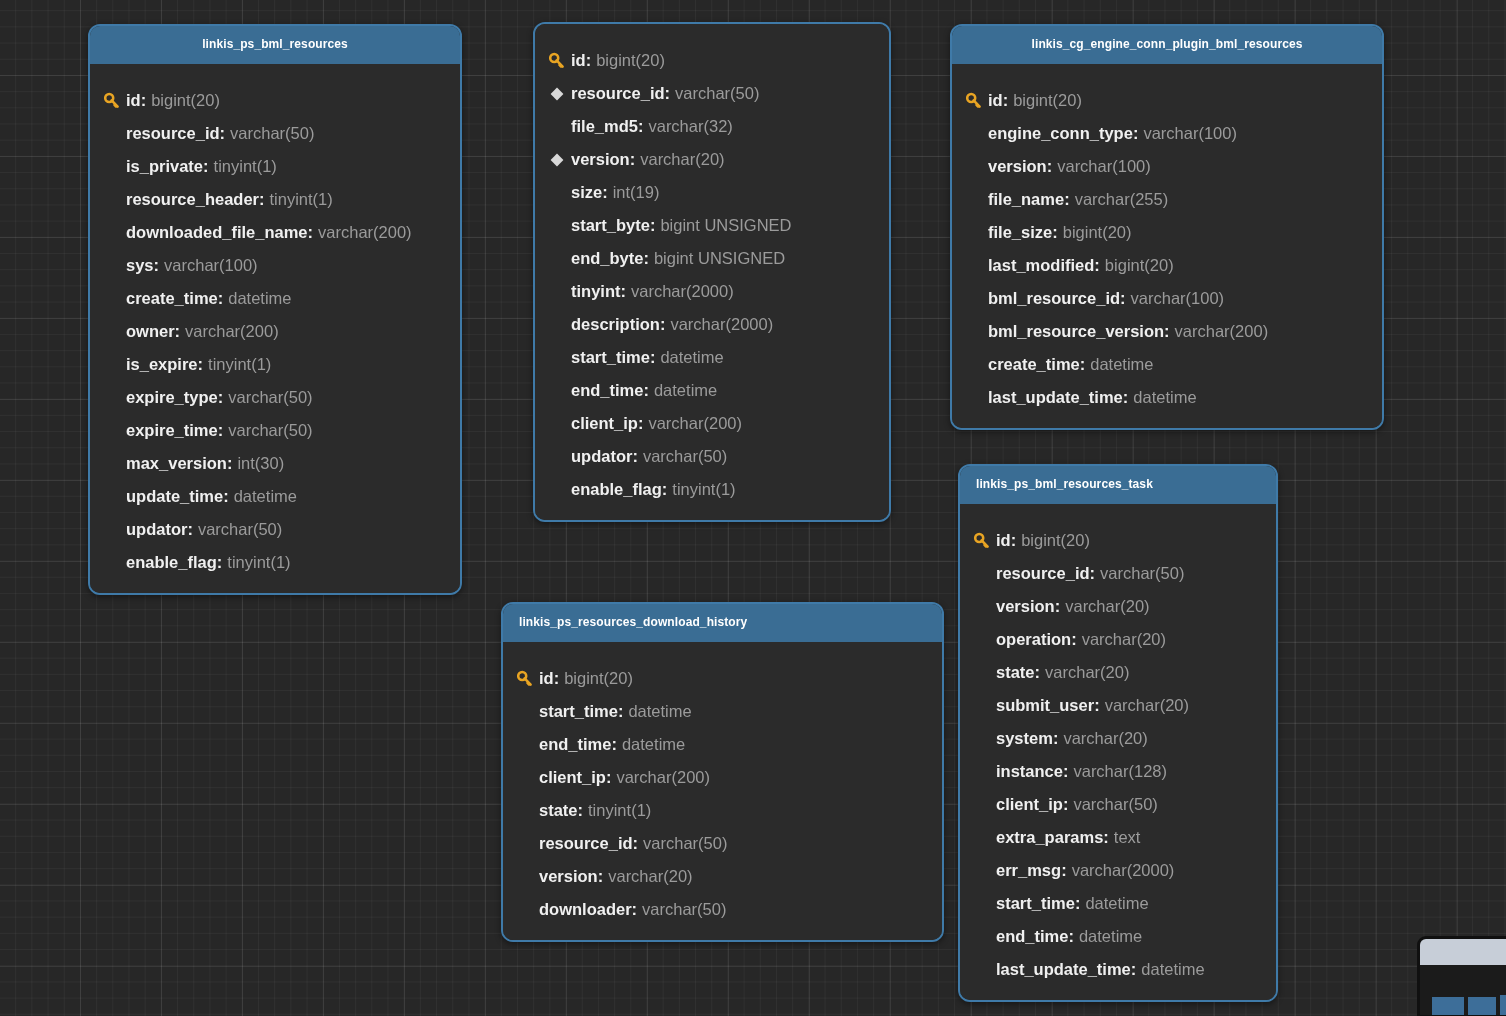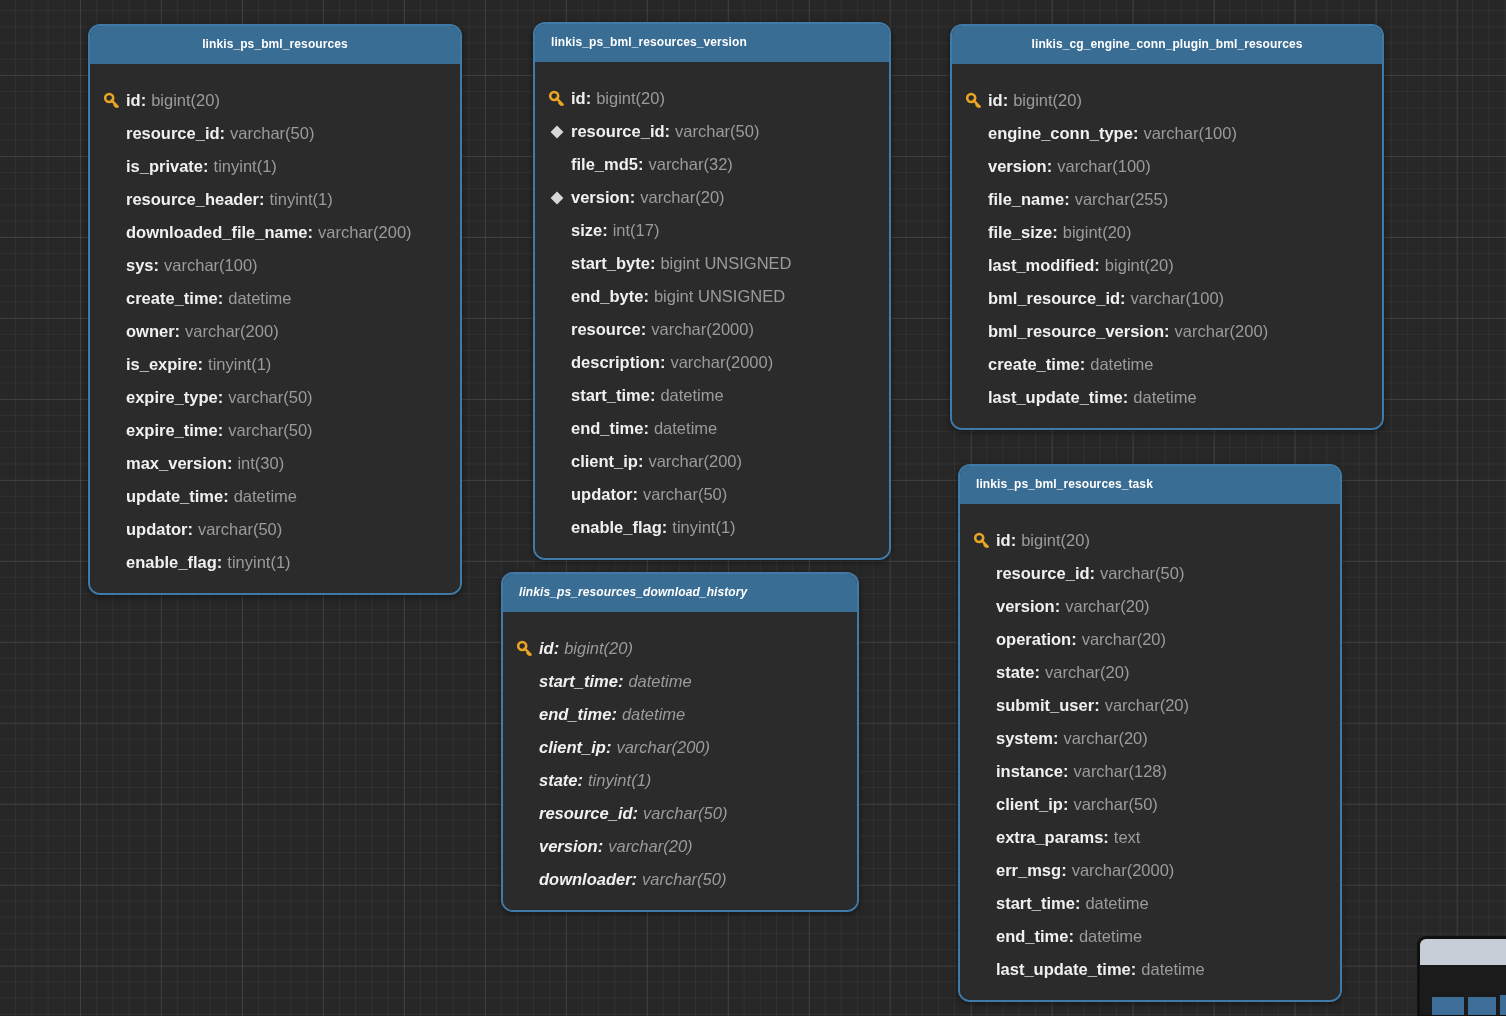--- a/index.html
+++ b/index.html
@@ -216,21 +216,20 @@
         </div>
         <div class="col-row">
           <span class="col-icon"></span>
           <span class="col-name">enable_flag</span>
           <span class="col-sep">:</span>
           <span class="col-type">tinyint(1)</span>
         </div>
       </div>
     </div>
     <div class="entity" style="left: 533px; top: 22px; width: 358px;">
-      <div class="entity-header align-left">linkis_ps_bml_resources_version</div>
       <div class="entity-body">
         <div class="col-row">
           <span class="col-icon">
             <svg class="key-glyph" width="18" height="18" viewBox="0 0 18 18">
               <circle cx="6.2" cy="6.0" r="4.0" fill="none" stroke="#e8a423" stroke-width="2.6"></circle>
               <path d="M8.6 8.4 L14.6 14.6" stroke="#e8a423" stroke-width="2.6" stroke-linecap="round"></path>
               <path d="M11.4 13.0 L13.0 14.6" stroke="#e8a423" stroke-width="2.4" stroke-linecap="round"></path>
             </svg>
           </span>
           <span class="col-name">id</span>
@@ -260,37 +259,37 @@
             </svg>
           </span>
           <span class="col-name">version</span>
           <span class="col-sep">:</span>
           <span class="col-type">varchar(20)</span>
         </div>
         <div class="col-row">
           <span class="col-icon"></span>
           <span class="col-name">size</span>
           <span class="col-sep">:</span>
-          <span class="col-type">int(17)</span>
+          <span class="col-type">int(19)</span>
         </div>
         <div class="col-row">
           <span class="col-icon"></span>
           <span class="col-name">start_byte</span>
           <span class="col-sep">:</span>
           <span class="col-type">bigint UNSIGNED</span>
         </div>
         <div class="col-row">
           <span class="col-icon"></span>
           <span class="col-name">end_byte</span>
           <span class="col-sep">:</span>
           <span class="col-type">bigint UNSIGNED</span>
         </div>
         <div class="col-row">
           <span class="col-icon"></span>
-          <span class="col-name">resource</span>
+          <span class="col-name">tinyint</span>
           <span class="col-sep">:</span>
           <span class="col-type">varchar(2000)</span>
         </div>
         <div class="col-row">
           <span class="col-icon"></span>
           <span class="col-name">description</span>
           <span class="col-sep">:</span>
           <span class="col-type">varchar(2000)</span>
         </div>
         <div class="col-row">
@@ -389,21 +388,21 @@
           <span class="col-type">datetime</span>
         </div>
         <div class="col-row">
           <span class="col-icon"></span>
           <span class="col-name">last_update_time</span>
           <span class="col-sep">:</span>
           <span class="col-type">datetime</span>
         </div>
       </div>
     </div>
-    <div class="entity" style="left: 958px; top: 464px; width: 384px;">
+    <div class="entity" style="left: 958px; top: 464px; width: 320px;">
       <div class="entity-header align-left">linkis_ps_bml_resources_task</div>
       <div class="entity-body">
         <div class="col-row">
           <span class="col-icon">
             <svg class="key-glyph" width="18" height="18" viewBox="0 0 18 18">
               <circle cx="6.2" cy="6.0" r="4.0" fill="none" stroke="#e8a423" stroke-width="2.6"></circle>
               <path d="M8.6 8.4 L14.6 14.6" stroke="#e8a423" stroke-width="2.6" stroke-linecap="round"></path>
               <path d="M11.4 13.0 L13.0 14.6" stroke="#e8a423" stroke-width="2.4" stroke-linecap="round"></path>
             </svg>
           </span>
@@ -484,21 +483,21 @@
           <span class="col-type">datetime</span>
         </div>
         <div class="col-row">
           <span class="col-icon"></span>
           <span class="col-name">last_update_time</span>
           <span class="col-sep">:</span>
           <span class="col-type">datetime</span>
         </div>
       </div>
     </div>
-    <div class="entity" style="left: 501px; top: 572px; width: 358px; font-style: italic;">
+    <div class="entity" style="left: 501px; top: 602px; width: 443px;">
       <div class="entity-header align-left">linkis_ps_resources_download_history</div>
       <div class="entity-body">
         <div class="col-row">
           <span class="col-icon">
             <svg class="key-glyph" width="18" height="18" viewBox="0 0 18 18">
               <circle cx="6.2" cy="6.0" r="4.0" fill="none" stroke="#e8a423" stroke-width="2.6"></circle>
               <path d="M8.6 8.4 L14.6 14.6" stroke="#e8a423" stroke-width="2.6" stroke-linecap="round"></path>
               <path d="M11.4 13.0 L13.0 14.6" stroke="#e8a423" stroke-width="2.4" stroke-linecap="round"></path>
             </svg>
           </span>

